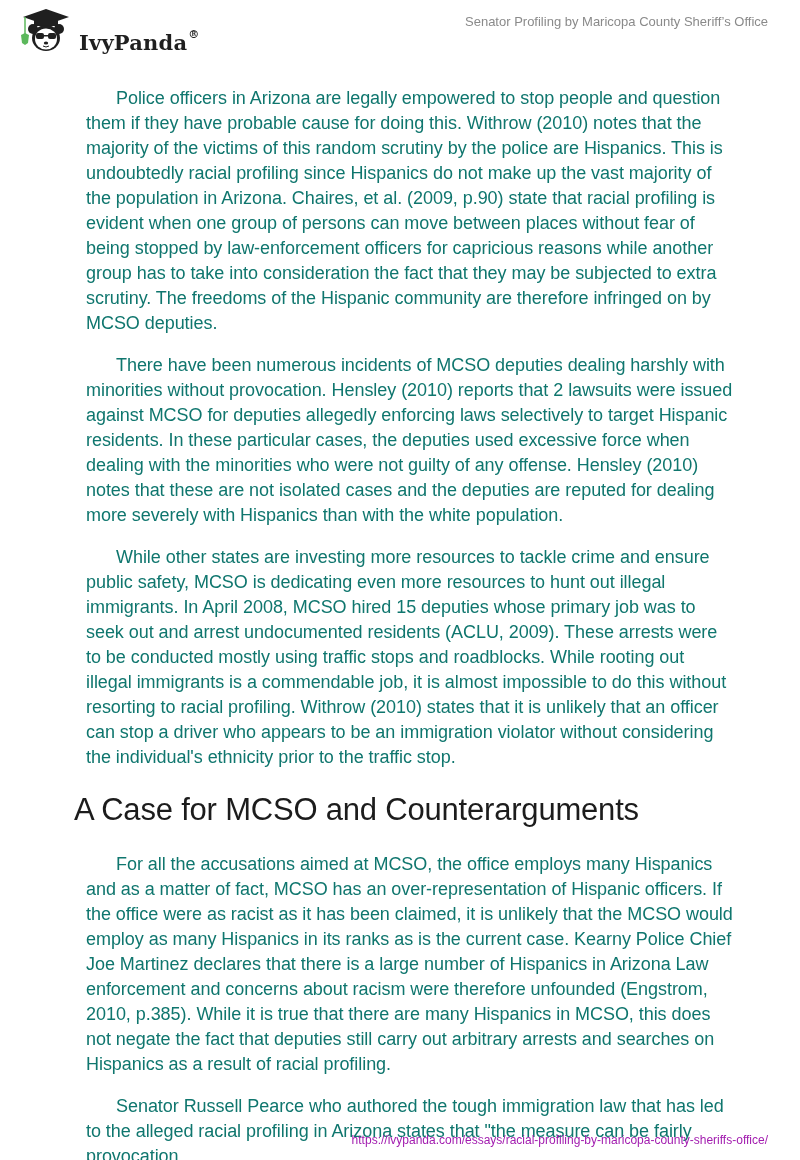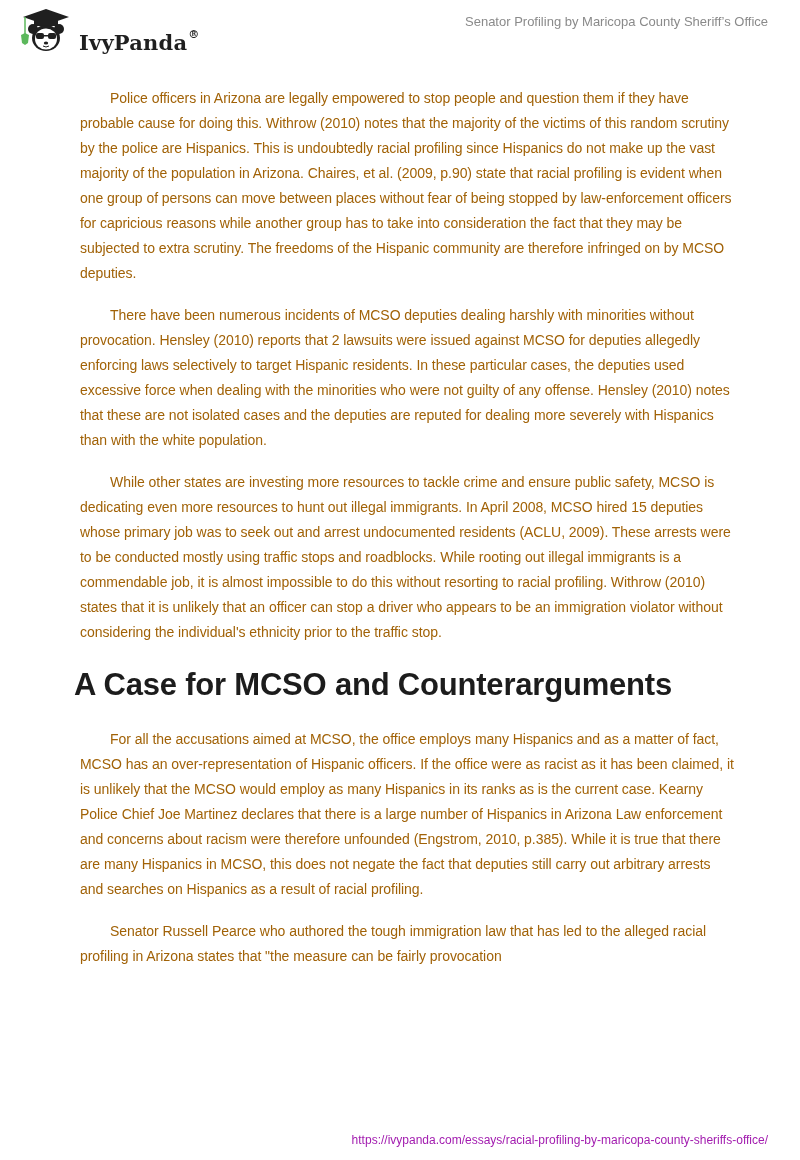--- a/index.html
+++ b/index.html
@@ -57,32 +57,32 @@
       font-size: 13px;
       color: #8a8a8a;
     }
     .content {
       position: absolute;
       left: 74px;
       top: 86px;
       width: 660px;
     }
     .content p {
-      margin: 0 0 17px 6px;
-      font-size: 14px;
+      margin: 0 0 17px 12px;
+      font-size: 18px;
       line-height: 25px;
       text-indent: 30px;
-      color: #a16207;
+      color: #0f766e;
       letter-spacing: -0.05px;
     }
     .content h2 {
       margin: 22px 0 24px 0;
       font-size: 31px;
       line-height: 36px;
-      font-weight: bold;
+      font-weight: normal;
       color: #1c1c1c;
       letter-spacing: -0.2px;
     }
     .footer-url {
       position: absolute;
       right: 32px;
       top: 1133px;
       font-size: 12px;
       color: #a21caf;
     }

